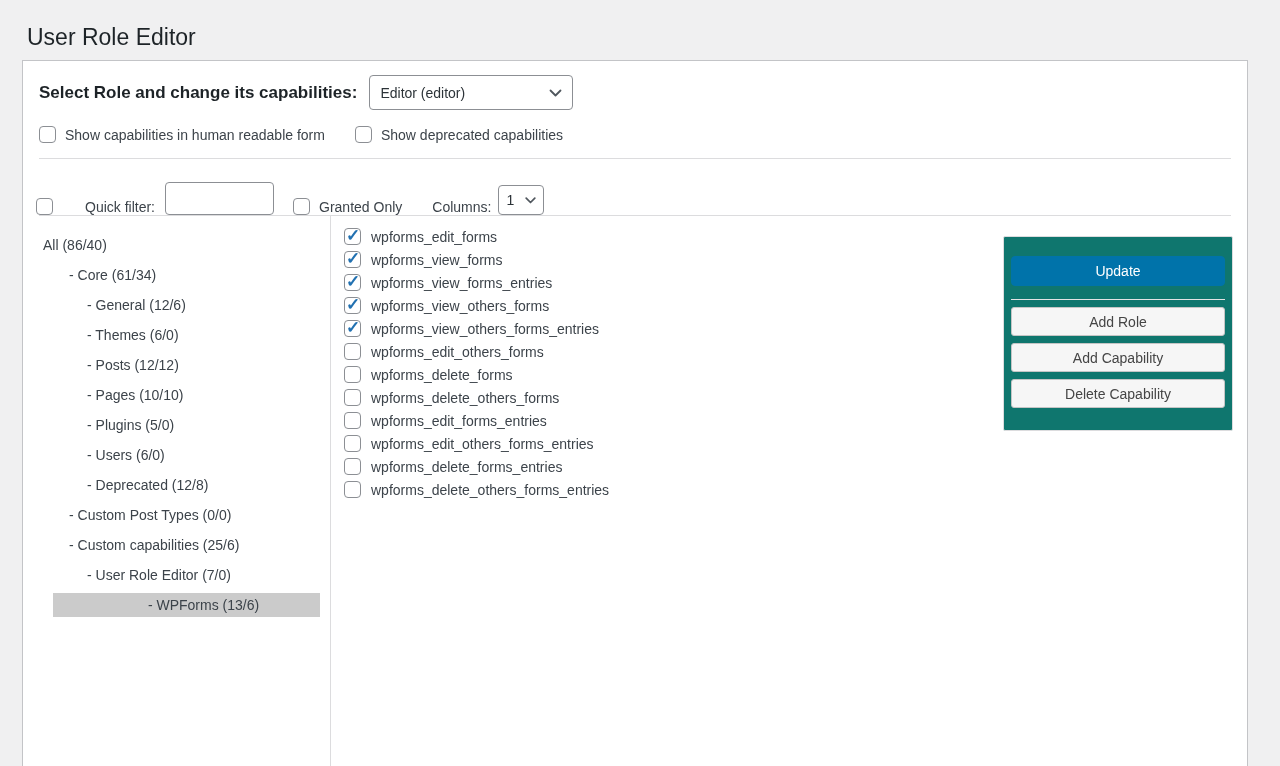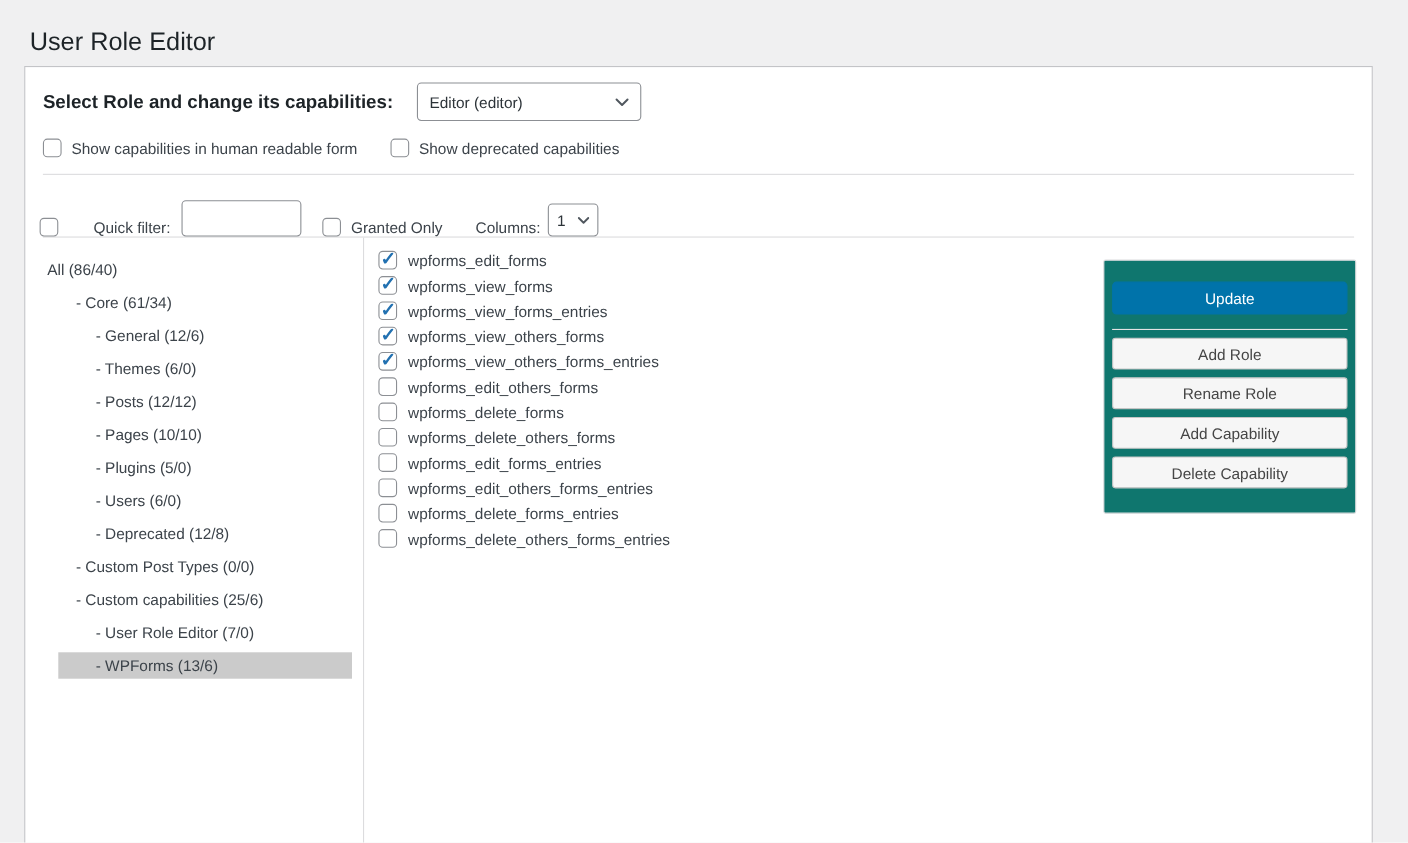--- a/index.html
+++ b/index.html
@@ -14,21 +14,21 @@
     font-size:23px; font-weight:400; color:#1d2327;
     margin:24px 0 9px 27px; line-height:27px;
   }
   .panel {
     margin:0 32px 0 22px;
     background:#fff;
     border:1px solid #c3c4c7;
     min-height:706px;
   }
   
-  .role-row { display:flex; align-items:center; padding:14px 16px 0 16px; gap:22px; }
+  .role-row { display:flex; align-items:center; padding:14px 16px 0 16px; gap:12px; }
   .role-label { font-size:17px; font-weight:700; color:#1d2327; }
   .select {
     display:flex; align-items:center; justify-content:space-between;
     border:1px solid #8c8f94; border-radius:4px; background:#fff;
     height:35px; padding:0 10px; cursor:pointer; color:#2c3338;
   }
   .role-select { width:204px; }
   .chevron { flex:none; }
   
   .options-row { display:flex; align-items:flex-start; gap:30px; padding:16px 16px 15px 16px; }
@@ -66,21 +66,21 @@
     width:308px; flex:none; align-self:stretch;
     border-right:1px solid #dcdcde; padding-top:14px;
   }
   .tree-item { height:30px; display:flex; align-items:center; cursor:pointer; }
   .tree-item.ind-0 { padding-left:20px; }
   .tree-item.ind-1 { padding-left:46px; }
   .tree-item.ind-2 { padding-left:64px; }
   .tree-item.selected {
     background:var(--selected-group-bg);
     margin:3px 0; height:24px;
-    margin-left:30px; width:267px; padding-left:34px;
+    margin-left:30px; width:267px; padding-left:34px;justify-content:center;
   }
   .caps-col { flex:1; padding:12px 0 0 13px; }
   .cap-item { display:flex; align-items:center; gap:10px; margin-bottom:6px; }
   .cap-label { color:#3c434a; }
   
   .actions-col {
     flex:none; width:230px; margin:20px 14px 0 0;
     background:#0f766e; border:1px solid #dcdcde; border-radius:2px;
     padding:19px 7px 22px 7px;
   }
@@ -265,19 +265,18 @@
         <div class="cap-item">
           <span class="wp-check"></span>
           <span class="cap-label">wpforms_delete_others_forms_entries</span>
         </div>
       </div>
 
     <div class="actions-col">
       <button class="btn btn-primary">Update</button>
       <hr class="actions-sep">
       <button class="btn btn-secondary">Add Role</button>
-      <button class="btn btn-secondary">Rename Role</button>
       <button class="btn btn-secondary">Add Capability</button>
       <button class="btn btn-secondary">Delete Capability</button>
     </div>
 
   </div>
 </div>
 
 </body></html>

